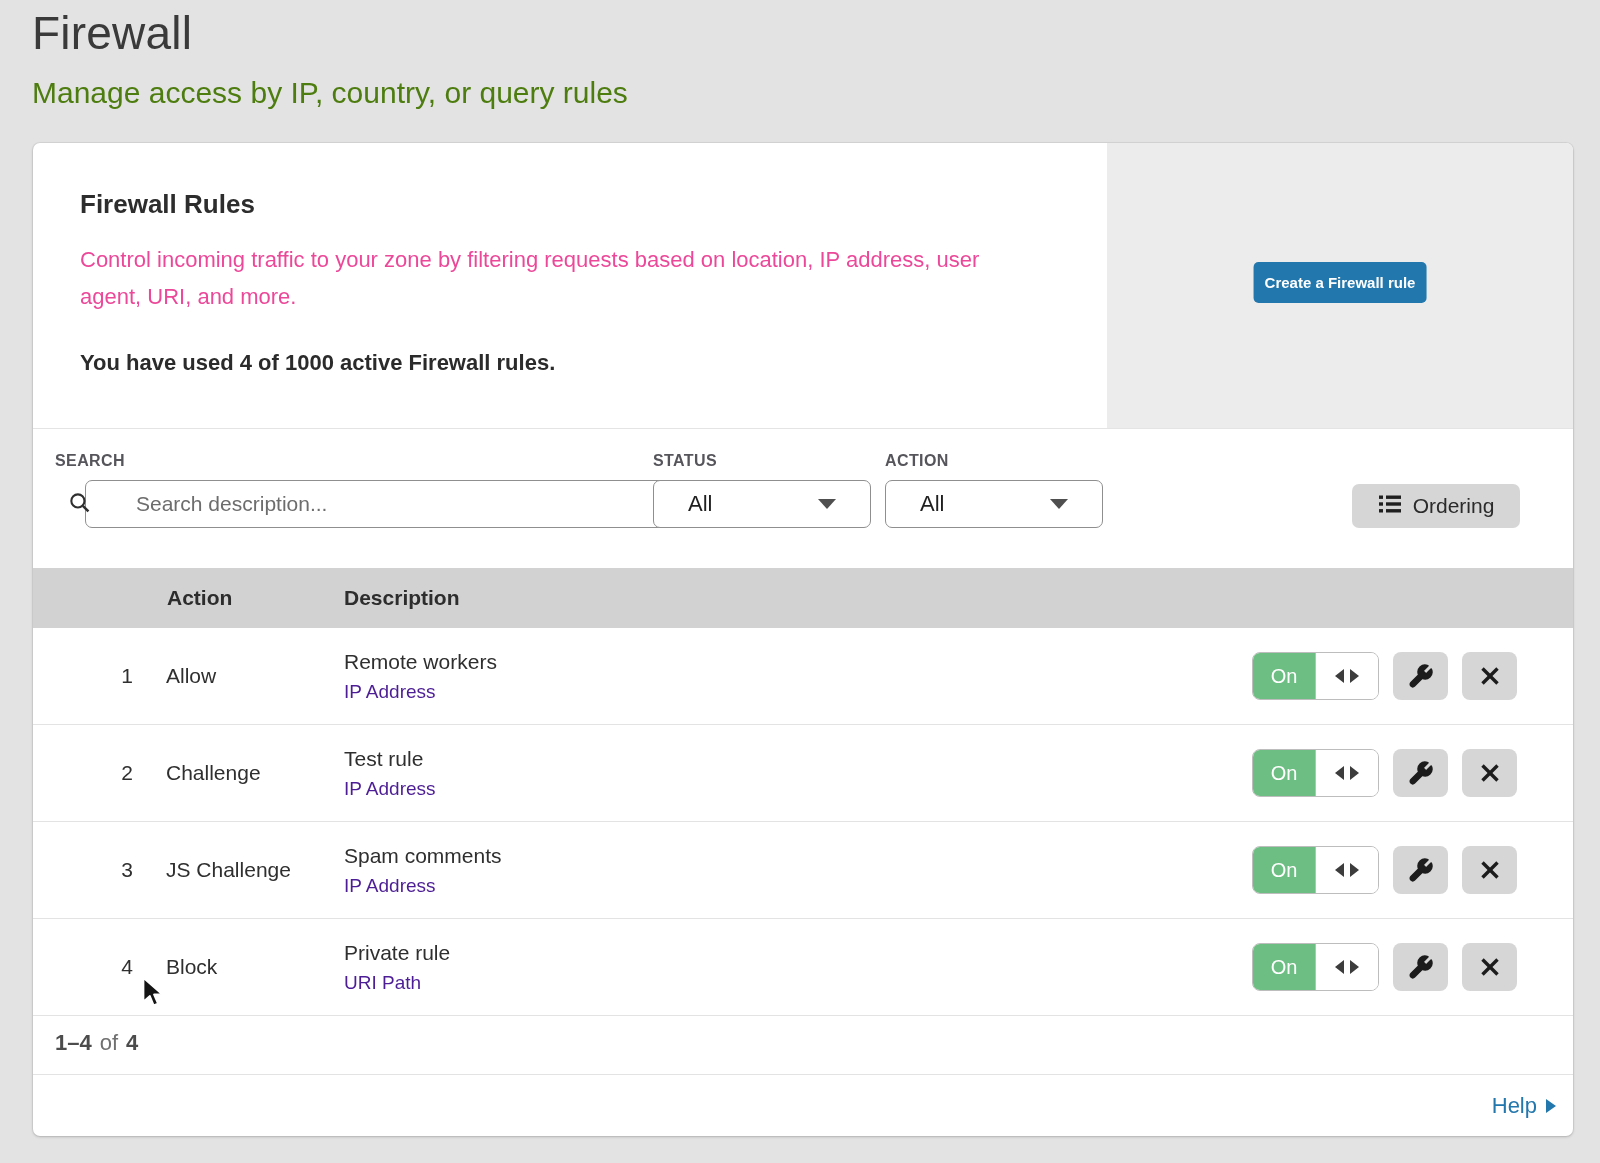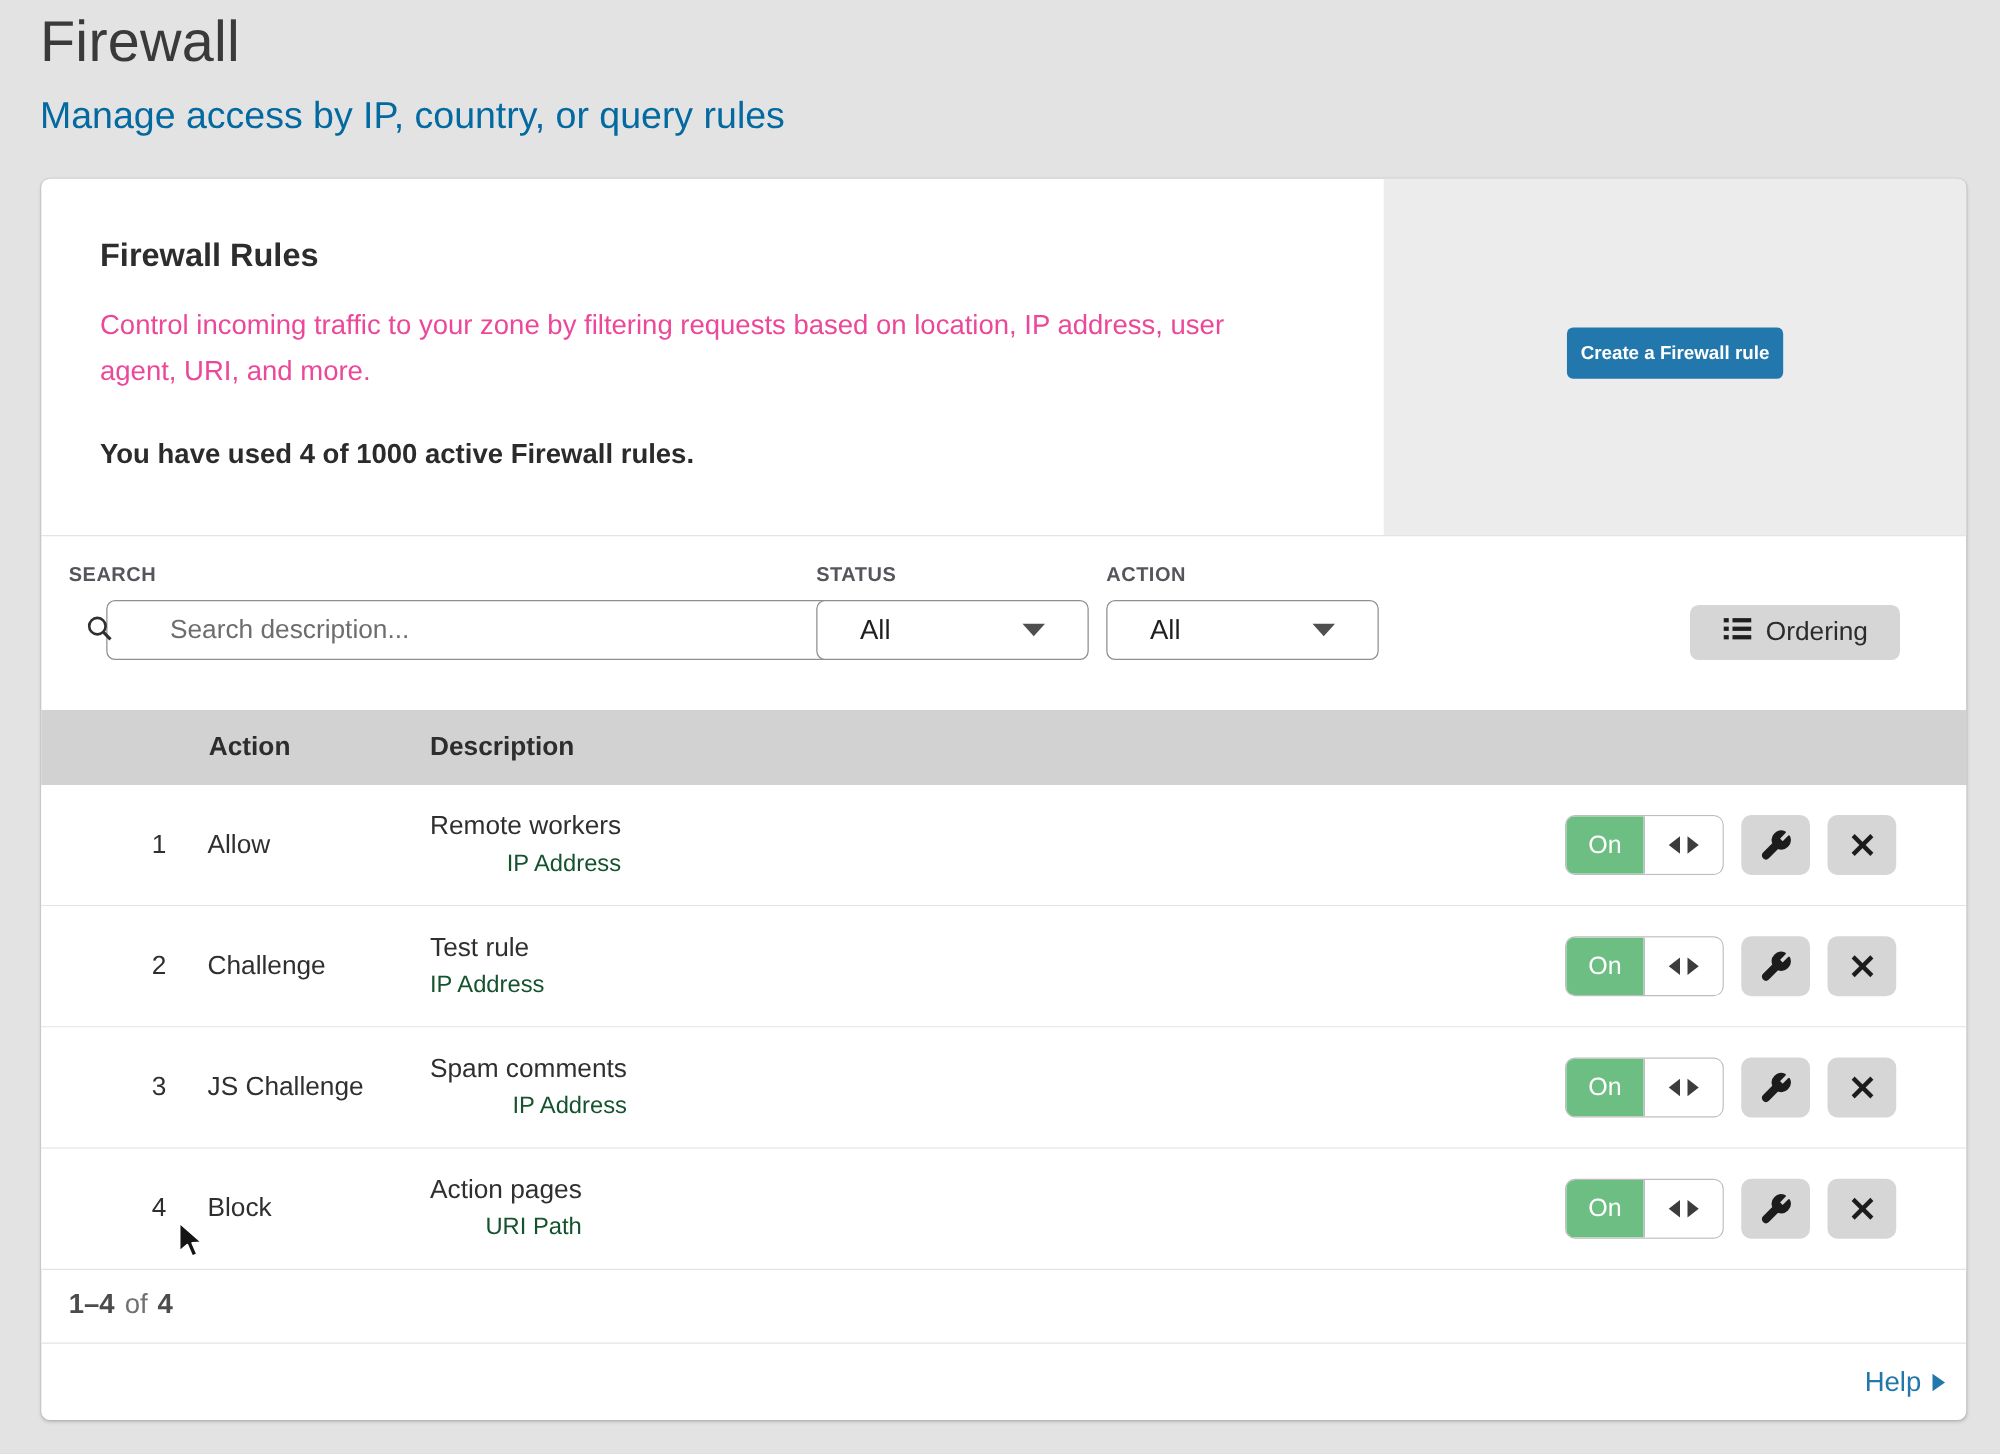--- a/index.html
+++ b/index.html
@@ -1,21 +1,21 @@
 <!DOCTYPE html>
 <html><head>
 <meta charset="utf-8">
 <style>
   html,body{margin:0;padding:0;}
   body{font-family:"Liberation Sans", sans-serif; background:#cfcfcf;}
   .screen{position:relative; width:1600px; height:1163px; background:#e3e3e3; overflow:hidden;}
 
   
   .page-title{position:absolute; left:32px; top:6px; font-size:46px; font-weight:400; color:#3a3a3a; letter-spacing:0.2px;}
-  .page-subtitle{position:absolute; left:32px; top:76px; font-size:30px; font-weight:400; color:#0369a1;}
+  .page-subtitle{position:absolute; left:32px; top:76px; font-size:30px; font-weight:400; color:#4d7c0f;}
 
   
   .card{position:absolute; left:33px; top:143px; width:1540px; height:993px; background:#ffffff;
         border-radius:7px; box-shadow:0 1px 3px rgba(0,0,0,0.18), 0 0 0 1px rgba(0,0,0,0.05); box-sizing:border-box;}
 
   
   .intro{position:absolute; top:0; left:0; right:0; height:285px; border-bottom:1px solid #e4e4e4;}
   .intro-heading{position:absolute; left:47px; top:46px; font-size:26px; font-weight:bold; color:#2d2d2d;}
   .intro-desc{position:absolute; left:47px; top:98px; width:950px; font-size:22px; line-height:37px; color:#ec4899;}
   .intro-usage{position:absolute; left:47px; top:207px; font-size:22px; font-weight:bold; color:#2b2b2b;}
@@ -51,21 +51,21 @@
   .th-action{left:134px;}
   .th-desc{left:311px;}
 
   .rules-list{position:absolute; top:485px; left:0; right:0;}
   .rule-row{position:relative; height:96px; border-bottom:1px solid #e3e3e3; background:#fff;}
   .rule-num{position:absolute; left:74px; top:0; width:26px; height:100%; display:flex; align-items:center;
             justify-content:flex-end; font-size:21px; color:#2f2f2f;}
   .rule-action{position:absolute; left:133px; top:50%; transform:translateY(-50%); font-size:21px; color:#2f2f2f;}
   .rule-desc{position:absolute; left:311px; top:50%; transform:translateY(-50%);}
   .rule-desc-title{font-size:21px; color:#2f2f2f;}
-  .rule-desc-sub{font-size:19px; color:#14532d; margin-top:7px;text-align:right;}
+  .rule-desc-sub{font-size:19px; color:#4c1d95; margin-top:7px;}
 
   .rule-toggle{position:absolute; left:1219px; top:50%; transform:translateY(-50%); width:127px; height:48px;
                display:flex; border:1px solid #bdbdbd; border-radius:8px; overflow:hidden; box-sizing:border-box; cursor:pointer;}
   .toggle-on{flex:1; background:#6cbe82; color:#fff; display:flex; align-items:center; justify-content:center; font-size:20px;}
   .toggle-handle{flex:1; background:#fff; border-left:1px solid #bdbdbd; display:flex; align-items:center; justify-content:center; gap:6px;}
   .tri{display:block; width:0; height:0;}
   .tri-left{border-top:7px solid transparent; border-bottom:7px solid transparent; border-right:9px solid #3c3c3c;}
   .tri-right{border-top:7px solid transparent; border-bottom:7px solid transparent; border-left:9px solid #3c3c3c;}
 
   .icon-btn{position:absolute; top:50%; transform:translateY(-50%); width:55px; height:48px; background:#d6d6d6;
@@ -228,21 +228,21 @@
             <line x1="4.5" y1="4.5" x2="19.5" y2="19.5" stroke="#1c1c1c" stroke-width="3.4"></line>
             <line x1="19.5" y1="4.5" x2="4.5" y2="19.5" stroke="#1c1c1c" stroke-width="3.4"></line>
           </svg>
         </button>
       </div>
 
       <div class="rule-row">
         <div class="rule-num">4</div>
         <div class="rule-action">Block</div>
         <div class="rule-desc">
-          <div class="rule-desc-title">Action pages</div>
+          <div class="rule-desc-title">Private rule</div>
           <div class="rule-desc-sub">URI Path</div>
         </div>
         <div class="rule-toggle">
           <div class="toggle-on">On</div>
           <div class="toggle-handle">
             <span class="tri tri-left"></span>
             <span class="tri tri-right"></span>
           </div>
         </div>
         <button class="icon-btn btn-wrench">

